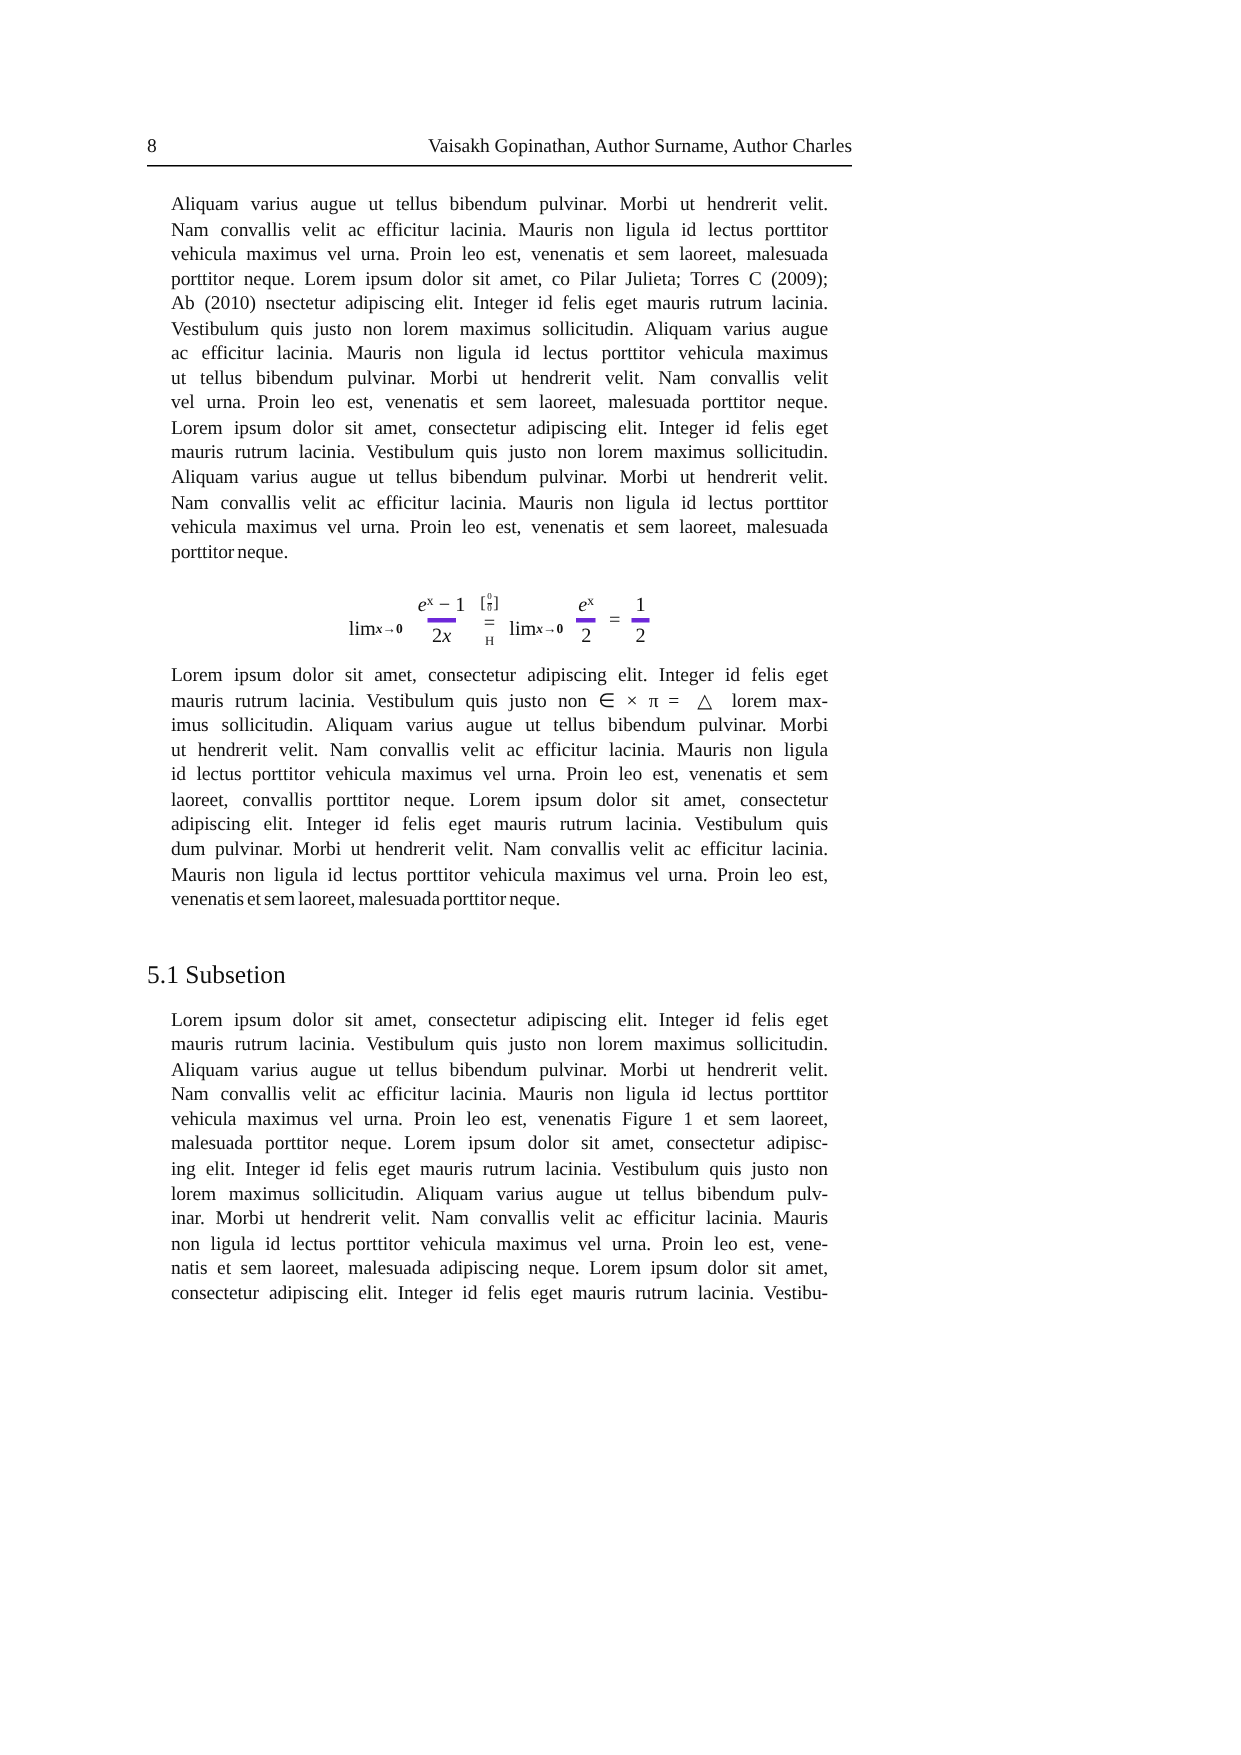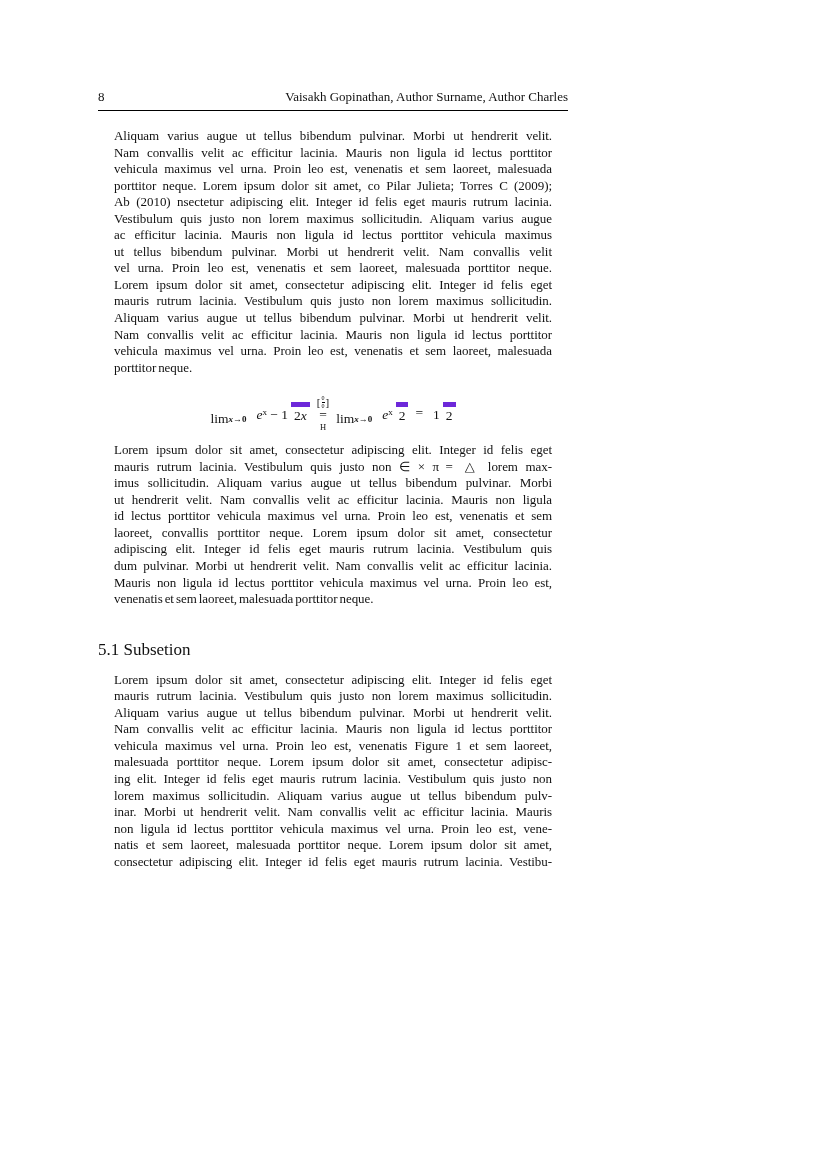--- a/index.html
+++ b/index.html
@@ -63,27 +63,27 @@
     flex-direction: row;
     align-items: center;
     line-height: 1;
     margin-top: 12px;
   }
   .limword { font-size: 13.5px; }
   .limsub { font-size: 9px; margin-top: 1px; font-weight: bold; }
   .limsub i { font-style: italic; }
   .frac {
     display: inline-flex;
-    flex-direction: row;
-    align-items: flex-end;
+    flex-direction: column;
+    align-items: center;
     text-align: center;
     line-height: 1.15;
   }
   .frac .num { padding: 0 3px 1px 3px; }
-  .frac .den { border-top: 5px solid #6d28d9; padding: 1px 3px 0 3px; }
+  .frac .den { border-top: 3px solid #6d28d9; padding: 1px 3px 0 3px; }
   .frac i, .equation i { font-style: italic; }
   .frac sup { font-size: 9px; vertical-align: 4px; line-height: 0; }
   .annot {
     display: inline-flex;
     flex-direction: column;
     align-items: center;
     line-height: 1;
   }
   .annot-top { display: inline-flex; align-items: center; margin-bottom: 1px; }
   .annot-top .bracket { font-size: 11px; line-height: 1; }
@@ -184,18 +184,18 @@
         <div class="tline">Lorem ipsum dolor sit amet, consectetur adipiscing elit. Integer id felis eget</div>
         <div class="tline">mauris rutrum lacinia. Vestibulum quis justo non lorem maximus sollicitudin.</div>
         <div class="tline">Aliquam varius augue ut tellus bibendum pulvinar. Morbi ut hendrerit velit.</div>
         <div class="tline">Nam convallis velit ac efficitur lacinia. Mauris non ligula id lectus porttitor</div>
         <div class="tline">vehicula maximus vel urna. Proin leo est, venenatis Figure 1 et sem laoreet,</div>
         <div class="tline">malesuada porttitor neque. Lorem ipsum dolor sit amet, consectetur adipisc-</div>
         <div class="tline">ing elit. Integer id felis eget mauris rutrum lacinia. Vestibulum quis justo non</div>
         <div class="tline">lorem maximus sollicitudin. Aliquam varius augue ut tellus bibendum pulv-</div>
         <div class="tline">inar. Morbi ut hendrerit velit. Nam convallis velit ac efficitur lacinia. Mauris</div>
         <div class="tline">non ligula id lectus porttitor vehicula maximus vel urna. Proin leo est, vene-</div>
-        <div class="tline">natis et sem laoreet, malesuada porttitor neque. Lorem ipsum dolor sit amet,</div>
+        <div class="tline">natis et sem laoreet, malesuada adipiscing neque. Lorem ipsum dolor sit amet,</div>
         <div class="tline">consectetur adipiscing elit. Integer id felis eget mauris rutrum lacinia. Vestibu-</div>
       </div>
 
   </div>
 </div>
 
 </body></html>

